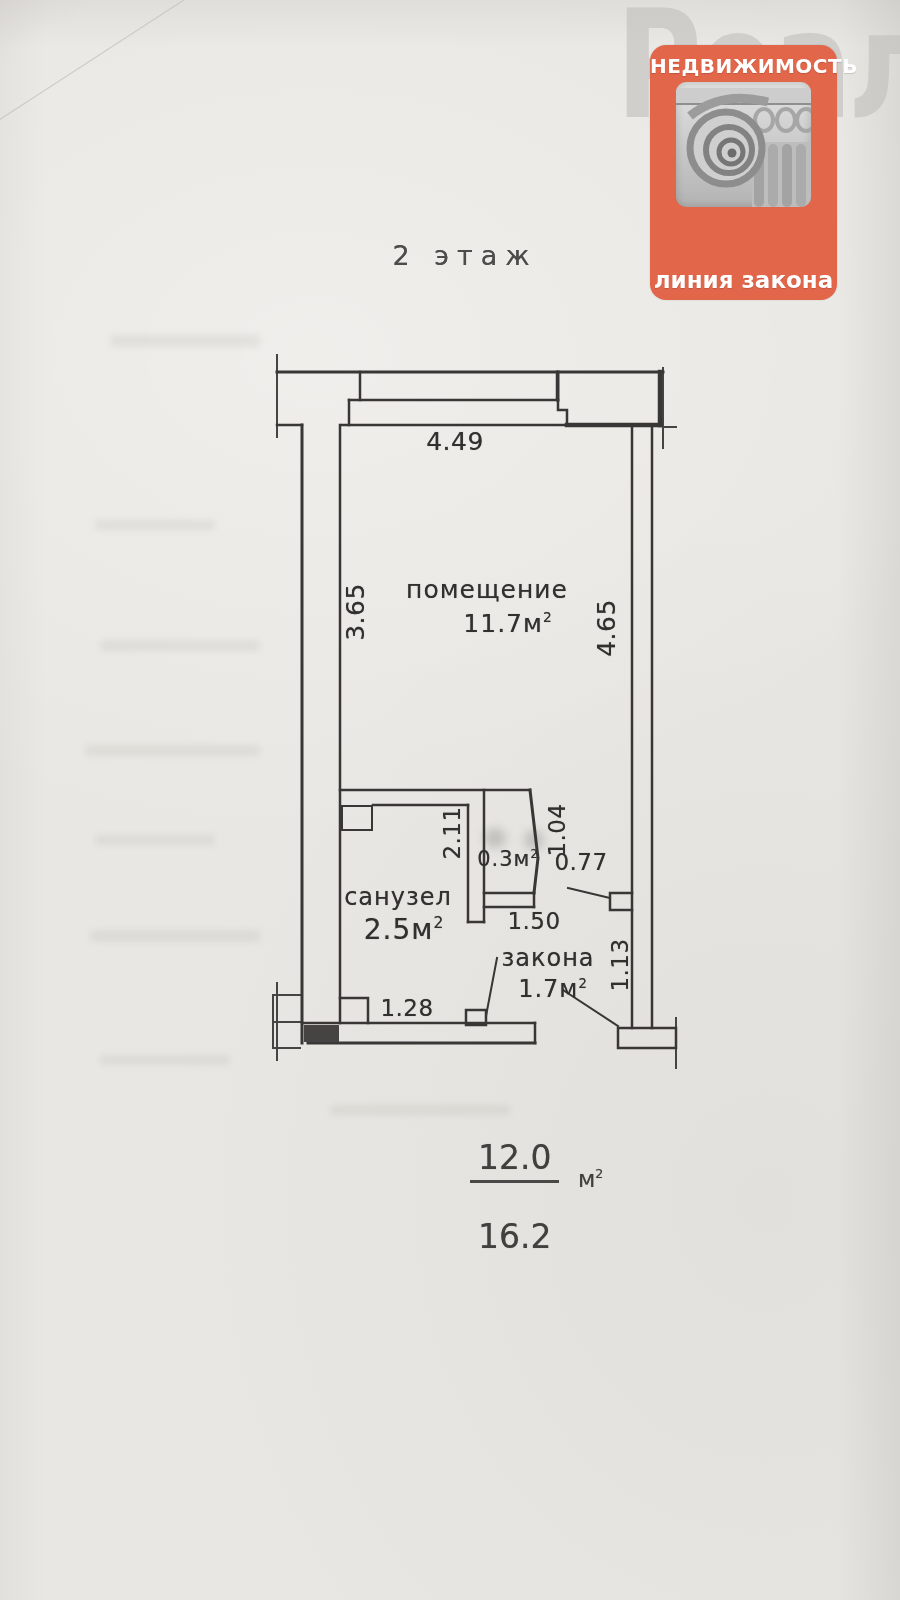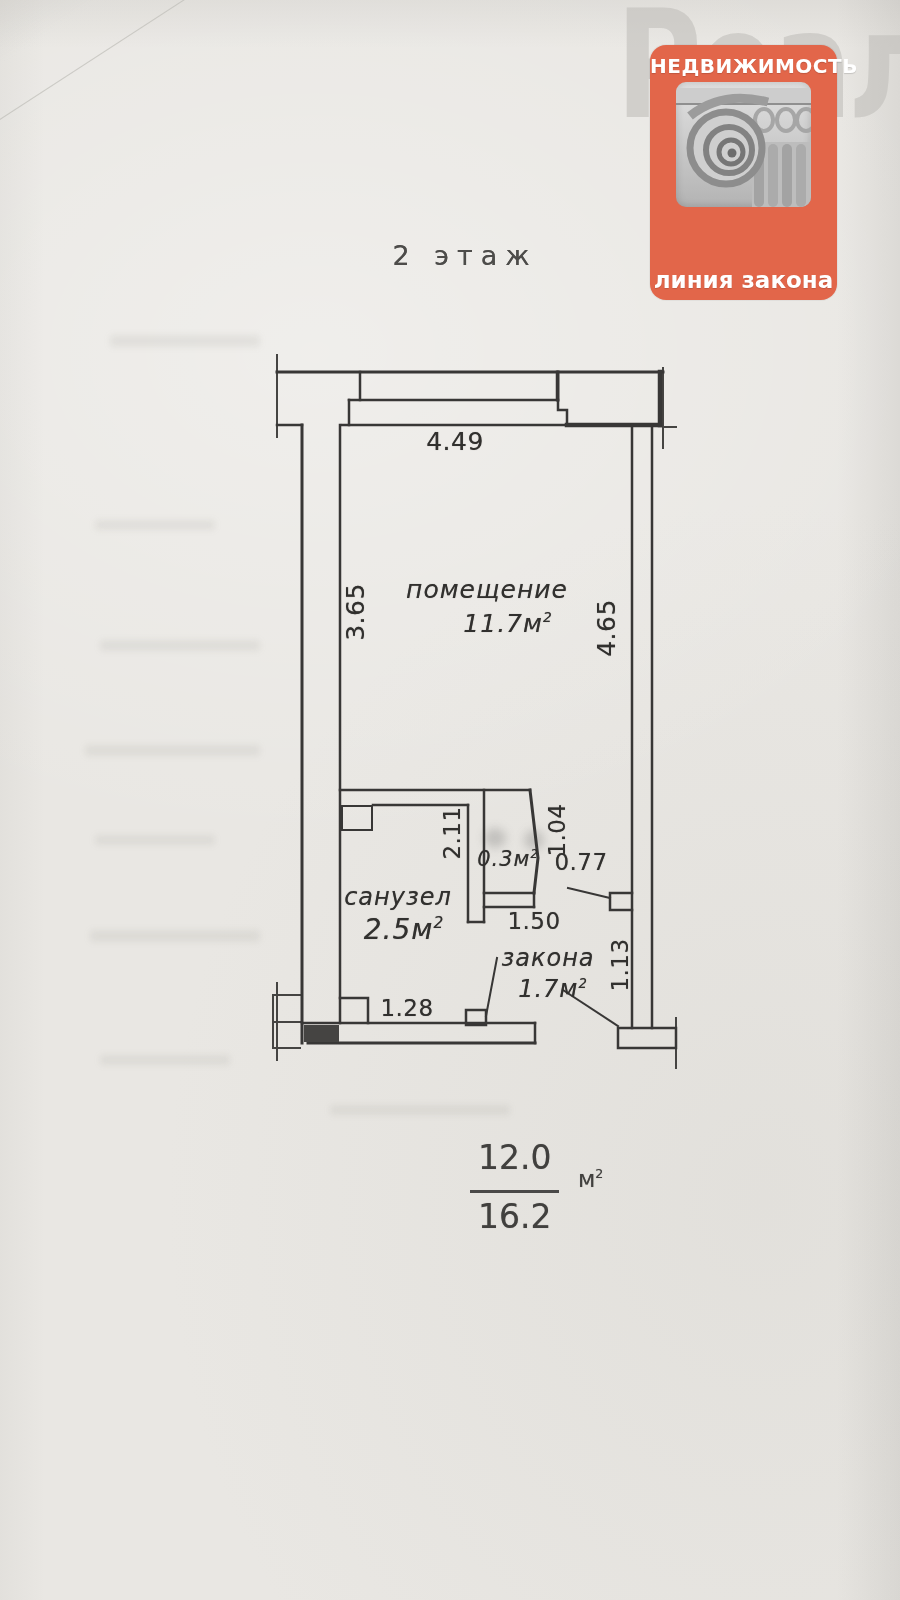--- a/index.html
+++ b/index.html
@@ -49,31 +49,31 @@
             font-size:27px;letter-spacing:8px;color:#4d4c4a;
             text-shadow:0 0 .6px rgba(77,76,74,.8);}
 
   
   .plan{position:absolute;inset:0;z-index:1;}
   svg.plan-lines{position:absolute;left:0;top:0;}
   .lbl{position:absolute;color:#31302e;white-space:nowrap;
        text-shadow:0 0 .7px rgba(49,48,46,.65);
        transform:translate(-50%,-50%);}
   .lbl.v{transform:translate(-50%,-50%) rotate(-90deg);}
-  .room{font-size:25px;letter-spacing:1px;font-style:italic;}
+  .room{font-size:25px;letter-spacing:1px;}
   .dim{font-size:23px;letter-spacing:.5px;}
   sup{font-size:.55em;vertical-align:super;}
 
   
   .totals{position:absolute;left:470px;top:1138px;color:#41403e;
           text-shadow:0 0 .7px rgba(65,64,62,.6);}
   .frac{display:inline-block;text-align:center;font-size:33px;}
-  .frac .num{display:block;padding:0 8px 13px 8px;
+  .frac .num{display:block;padding:0 8px 3px 8px;
              border-bottom:3px solid #4a4948;}
-  .frac .den{display:block;padding-top:4px;}
+  .frac .den{display:block;padding-top:4px;margin-top:30px;}
   .tot-unit{position:absolute;left:108px;top:28px;font-size:23px;}
 </style>
 </head>
 <body style="--accent: #e2664a;">
 
 <div class="page">
 
   <div class="fold"></div>
 
   <div class="ghost" style="left:110px;top:335px;width:150px;height:12px"></div>

